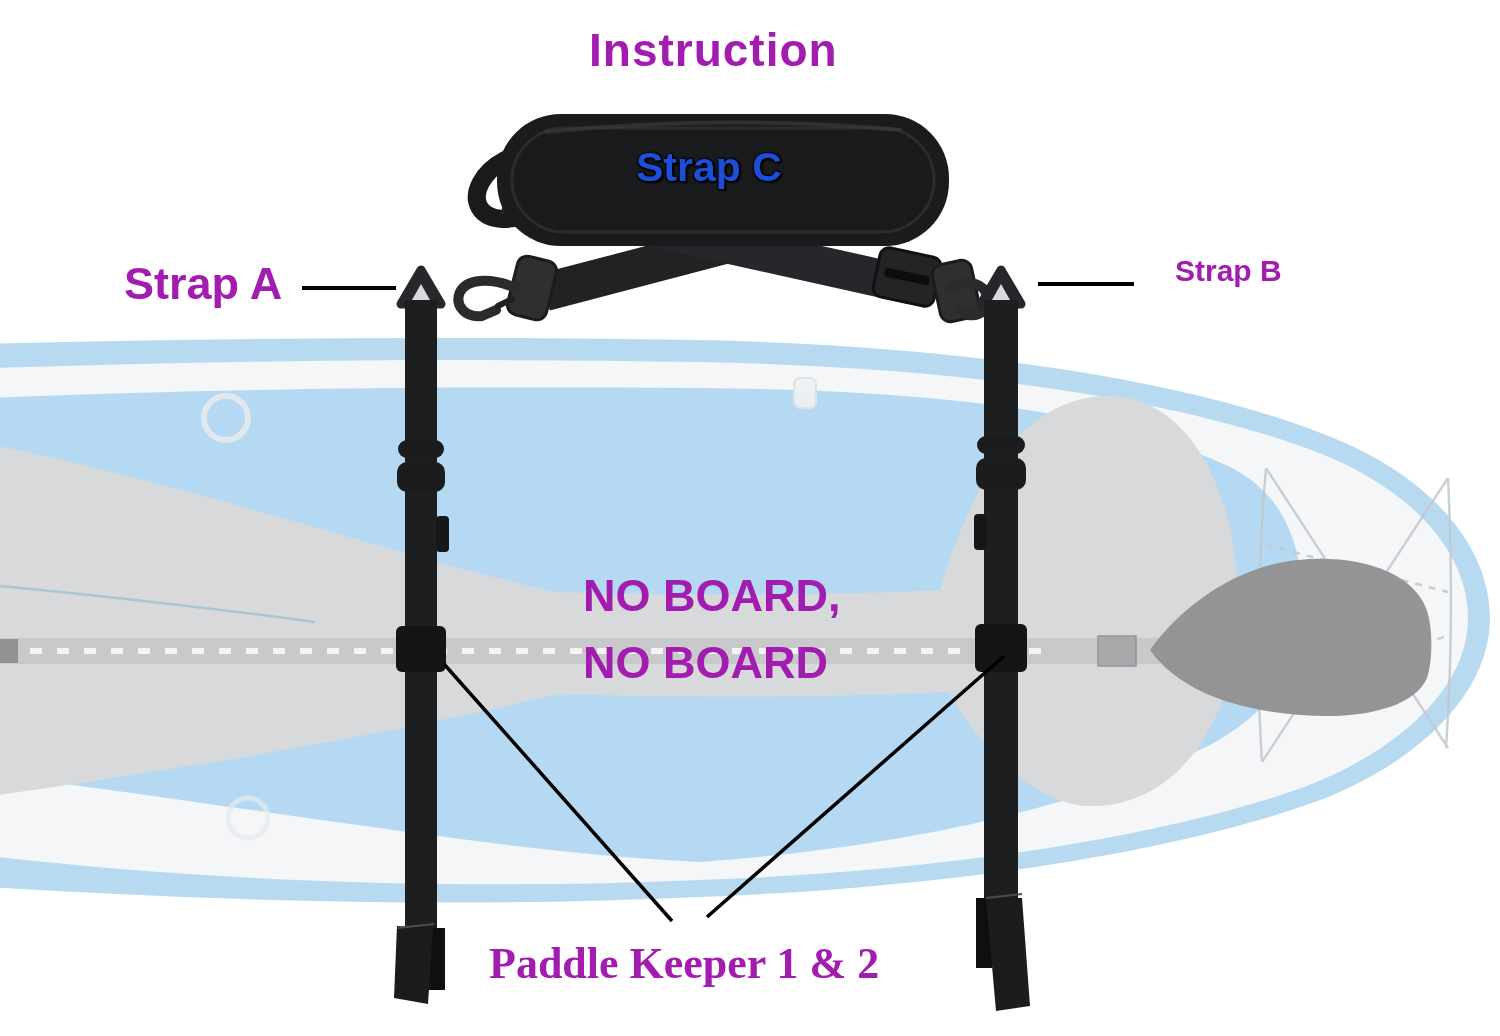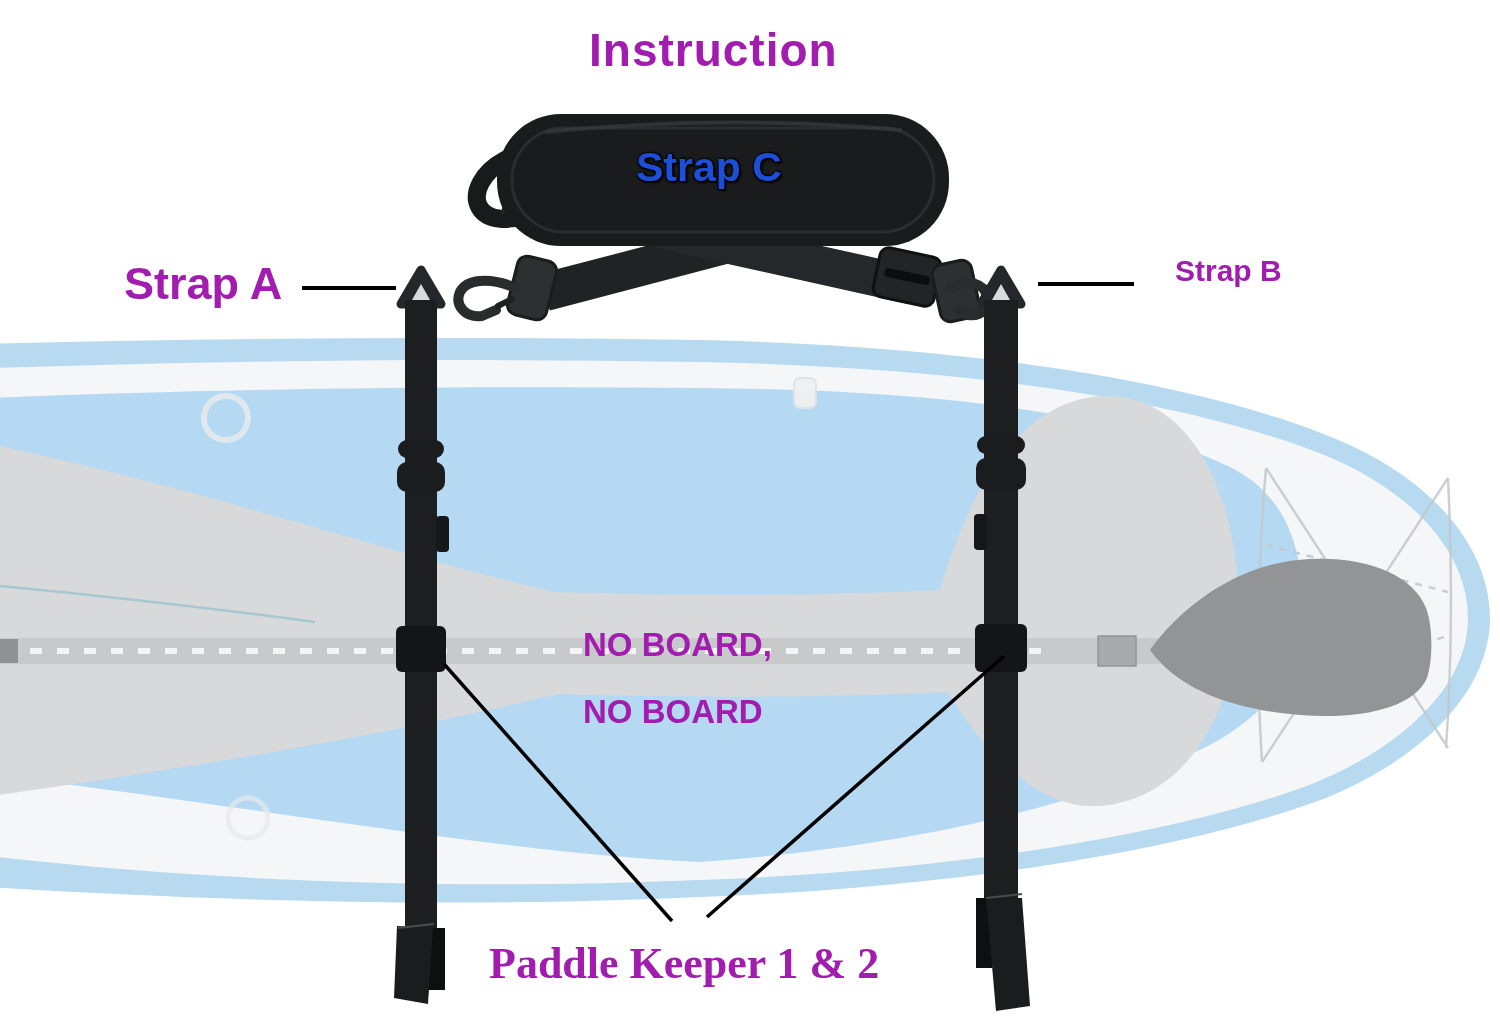--- a/index.html
+++ b/index.html
@@ -5,21 +5,21 @@
   html,body{margin:0;padding:0;background:#ffffff;}
   .stage{position:relative;width:1500px;height:1036px;background:#ffffff;overflow:hidden;
          font-family:"Liberation Sans",sans-serif;}
   .stage svg{position:absolute;left:0;top:0;}
   .lbl{position:absolute;font-weight:700;color:#a21caf;line-height:1;white-space:nowrap;}
   .lbl-title{left:589px;top:27px;font-size:46px;letter-spacing:1px;}
   .lbl-strap-a{left:124px;top:261px;font-size:45px;}
   .lbl-strap-b{left:1147px;top:256px;font-size:30px;margin-left:28px;}
   .lbl-strap-c{left:636px;top:147px;font-size:41px;color:#1d4ed8;
                text-shadow:2px 2px 2px #000,-1px 1px 2px #000,1px -1px 2px #000;}
-  .lbl-note{left:583px;top:611px;font-size:33px;line-height:67px;}
+  .lbl-note{left:583px;top:562px;font-size:45px;line-height:67px;}
   .lbl-keeper{left:489px;top:942px;font-size:44px;font-family:Liberation Serif, serif;}
 </style>
 </head>
 <body>
 
 <div class="stage">
 
 <svg width="1500" height="1036" viewBox="0 0 1500 1036">
 
   <g>

